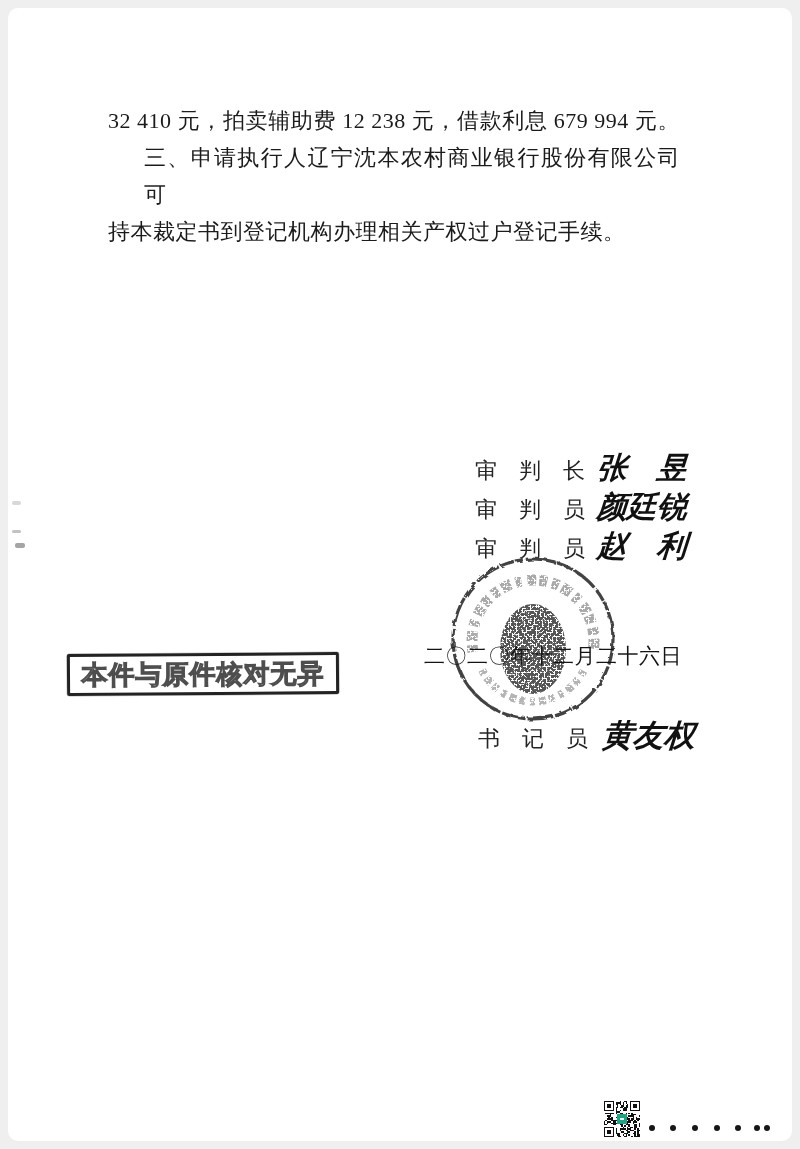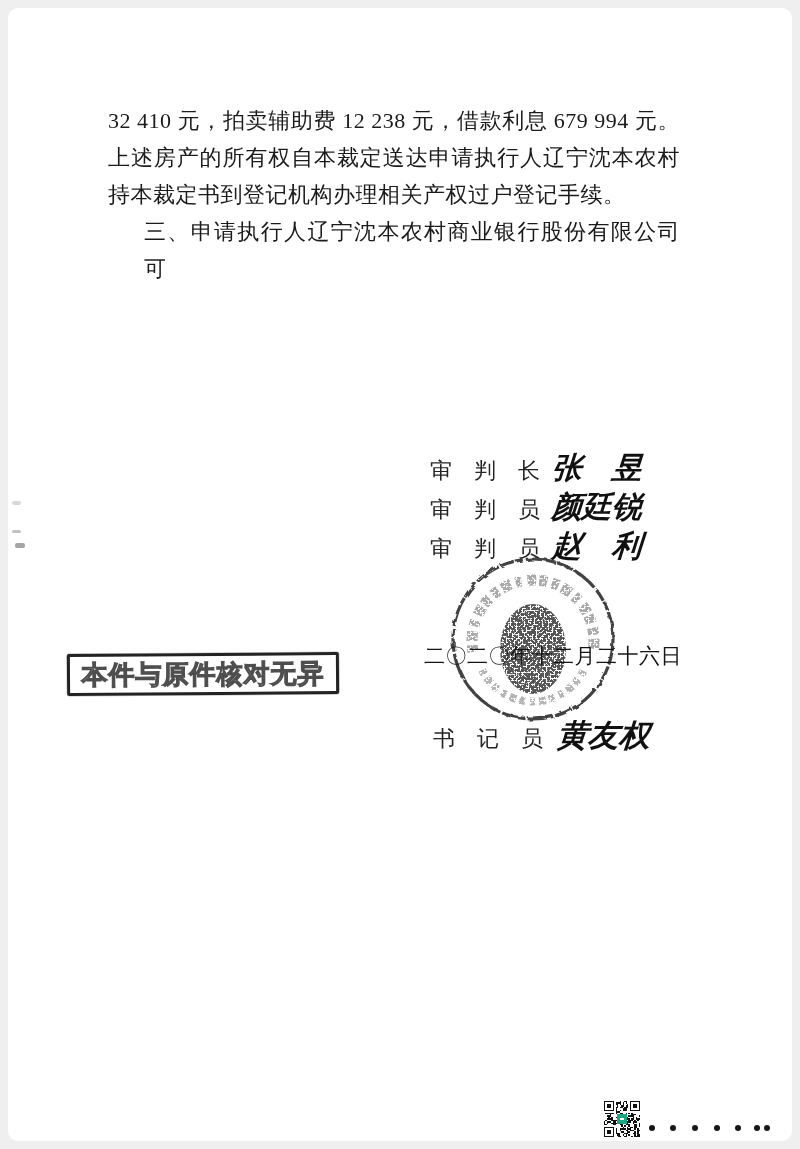--- a/index.html
+++ b/index.html
@@ -28,21 +28,21 @@
     line-height: 37px;
     letter-spacing: 0.5px;
   }
   .line { white-space: normal; }
   .jl { text-align: justify; text-align-last: justify; }
   .indent { padding-left: 36px; }
 
   
   .sig-block { position: absolute; left: 422px; top: 440px; }
   .sig-row { height: 39px; line-height: 39px; white-space: nowrap; }
-  .sig-label { font-size: 22px; color: #242424; }
+  .sig-label { font-size: 22px; color: #242424; margin-left: 45px; }
   .sig-name {
     font-size: 30px;
     font-weight: bold;
     font-style: italic;
     margin-left: 8px;
     font-family: "DejaVu Serif", serif;
     color: #111;
     transform: skewX(-4deg);
     display: inline-block;
   }
@@ -119,23 +119,22 @@
   }
   .d1{left:641px}.d2{left:662px}.d3{left:684px}.d4{left:706px}.d5{left:727px}.d6{left:746px}.d7{left:756px}
 </style>
 </head>
 <body>
 
 <div class="page">
 
   <div class="body-text">
     <div class="line jl">32 410 元，拍卖辅助费 12 238 元，借款利息 679 994 元。</div>
-    <div class="line jl">上述房产的所有权自本裁定送达申请执行人辽宁沈本农村</div>
+    <div class="line jl indent">三、申请执行人辽宁沈本农村商业银行股份有限公司可</div>
     <div class="line">持本裁定书到登记机构办理相关产权过户登记手续。</div>
-    <div class="line jl indent">三、申请执行人辽宁沈本农村商业银行股份有限公司可</div>
   </div>
 
   <div class="sig-block">
     <div class="sig-row">
       <span class="sig-label">审　判　长</span>
       <span class="sig-name">张　昱</span>
     </div>
     <div class="sig-row">
       <span class="sig-label">审　判　员</span>
       <span class="sig-name">颜廷锐</span>

